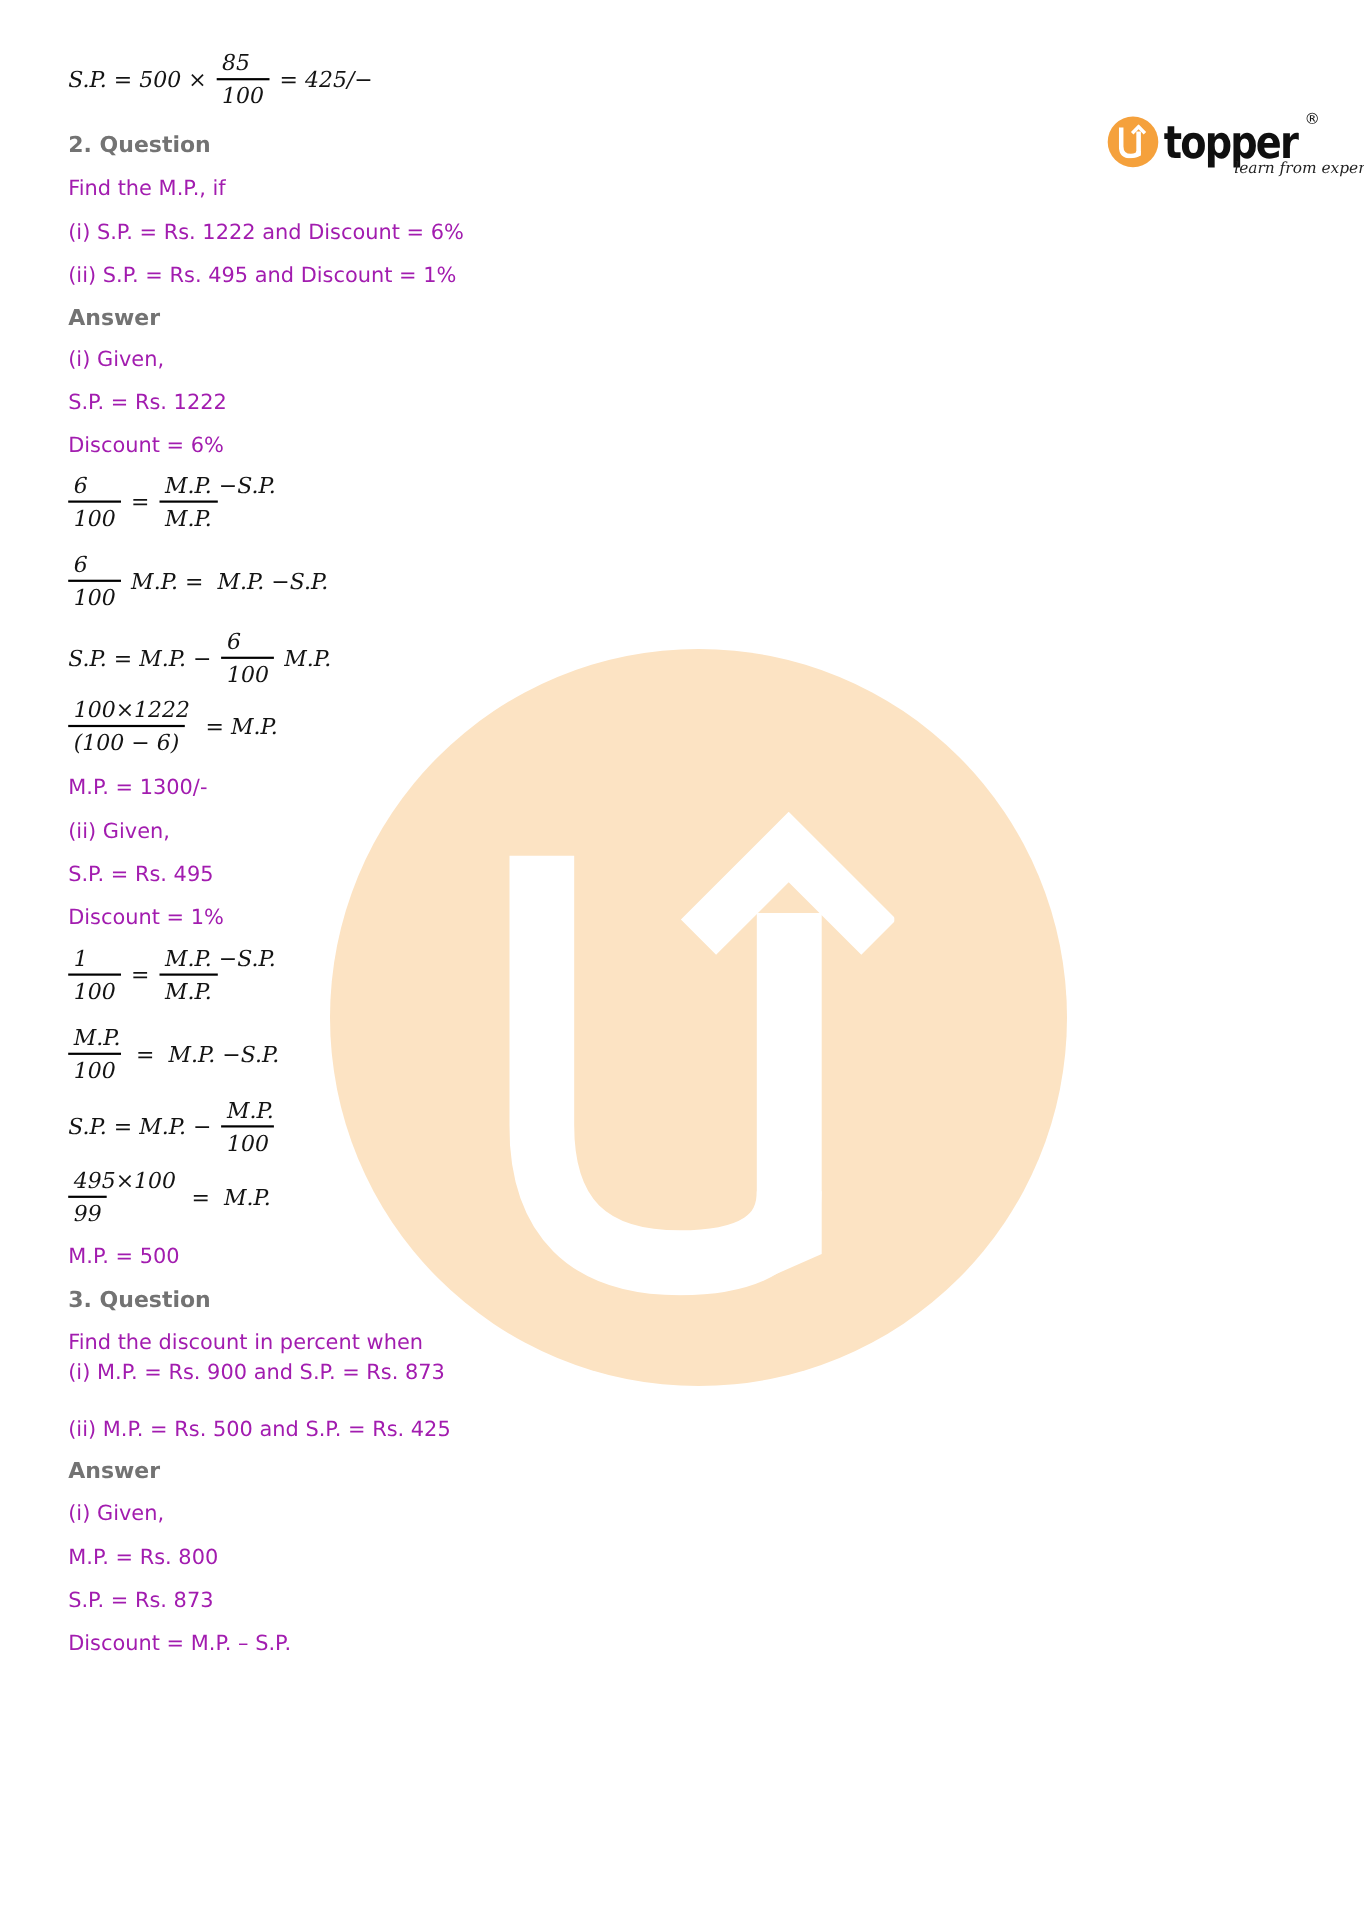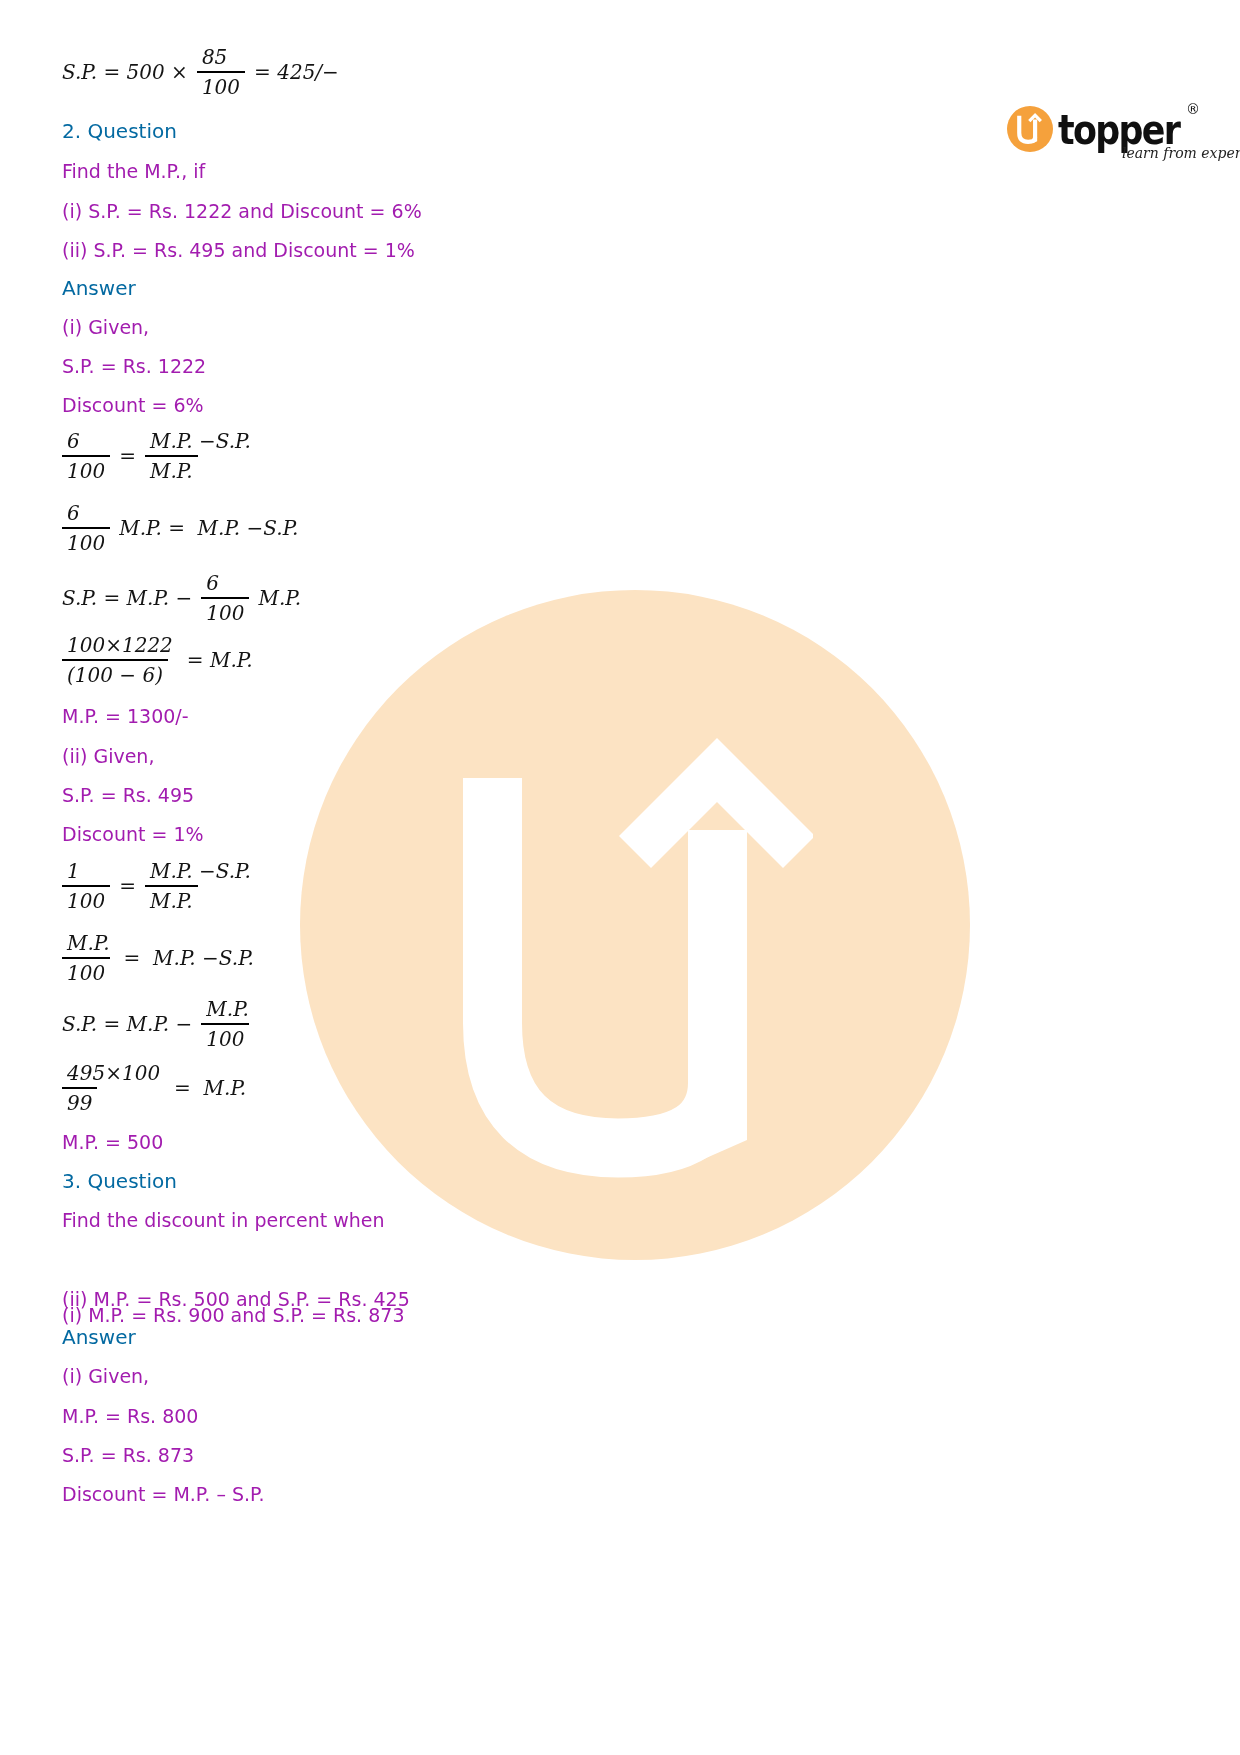--- a/index.html
+++ b/index.html
@@ -20,21 +20,21 @@
             letter-spacing:-2px;line-height:1;transform:scaleX(0.85);transform-origin:left top;
             white-space:pre;}
   .reg{position:absolute;left:1186px;top:101px;font-size:14px;color:#101010;}
   .tagline{position:absolute;left:1122px;top:145px;width:100px;text-align:right;
            font-family:"DejaVu Serif","Liberation Serif",serif;font-style:italic;
            font-size:14px;color:#222;white-space:pre;}
 
   
   .content{position:absolute;left:0;top:0;width:100%;height:100%;z-index:1;}
   .line{position:absolute;left:62px;font-size:19px;line-height:22px;color:#a21caf;white-space:pre;}
-  .bold{font-weight:normal;font-size:20px;color:#0369a1;}
+  .bold{font-weight:bold;font-size:20px;color:#737373;}
 
   
   .math{position:absolute;left:62px;display:flex;align-items:center;gap:9px;
         font-family:"DejaVu Serif","Liberation Serif",serif;font-style:italic;
         font-size:20px;color:#141414;white-space:pre;}
   .frac{display:inline-flex;flex-direction:column;align-items:flex-start;}
   .fnum{padding:0 5px 3px;text-align:center;line-height:1.1;}
   .fden{border-top:2px solid #000000;padding:3px 5px 0;text-align:center;line-height:1.1;}
 </style>
 </head>
@@ -158,21 +158,21 @@
         <span class="fnum">495×100</span>
         <span class="fden">99</span>
       </span>
       <span>=  M.P.</span>
     </div>
 
     <div class="line" style="top:1131px">M.P. = 500</div>
 
     <div class="line bold" style="top:1170px">3. Question</div>
     <div class="line" style="top:1209px">Find the discount in percent when</div>
-    <div class="line" style="top:1304px">(i) M.P. = Rs. 900 and S.P. = Rs. 873</div>
+    <div class="line" style="top:1237px">(i) M.P. = Rs. 900 and S.P. = Rs. 873</div>
     <div class="line" style="top:1288px">(ii) M.P. = Rs. 500 and S.P. = Rs. 425</div>
     <div class="line bold" style="top:1326px">Answer</div>
     <div class="line" style="top:1365px">(i) Given,</div>
     <div class="line" style="top:1405px">M.P. = Rs. 800</div>
     <div class="line" style="top:1444px">S.P. = Rs. 873</div>
     <div class="line" style="top:1483px">Discount = M.P. – S.P.</div>
 
   </div>
 </div>
 

